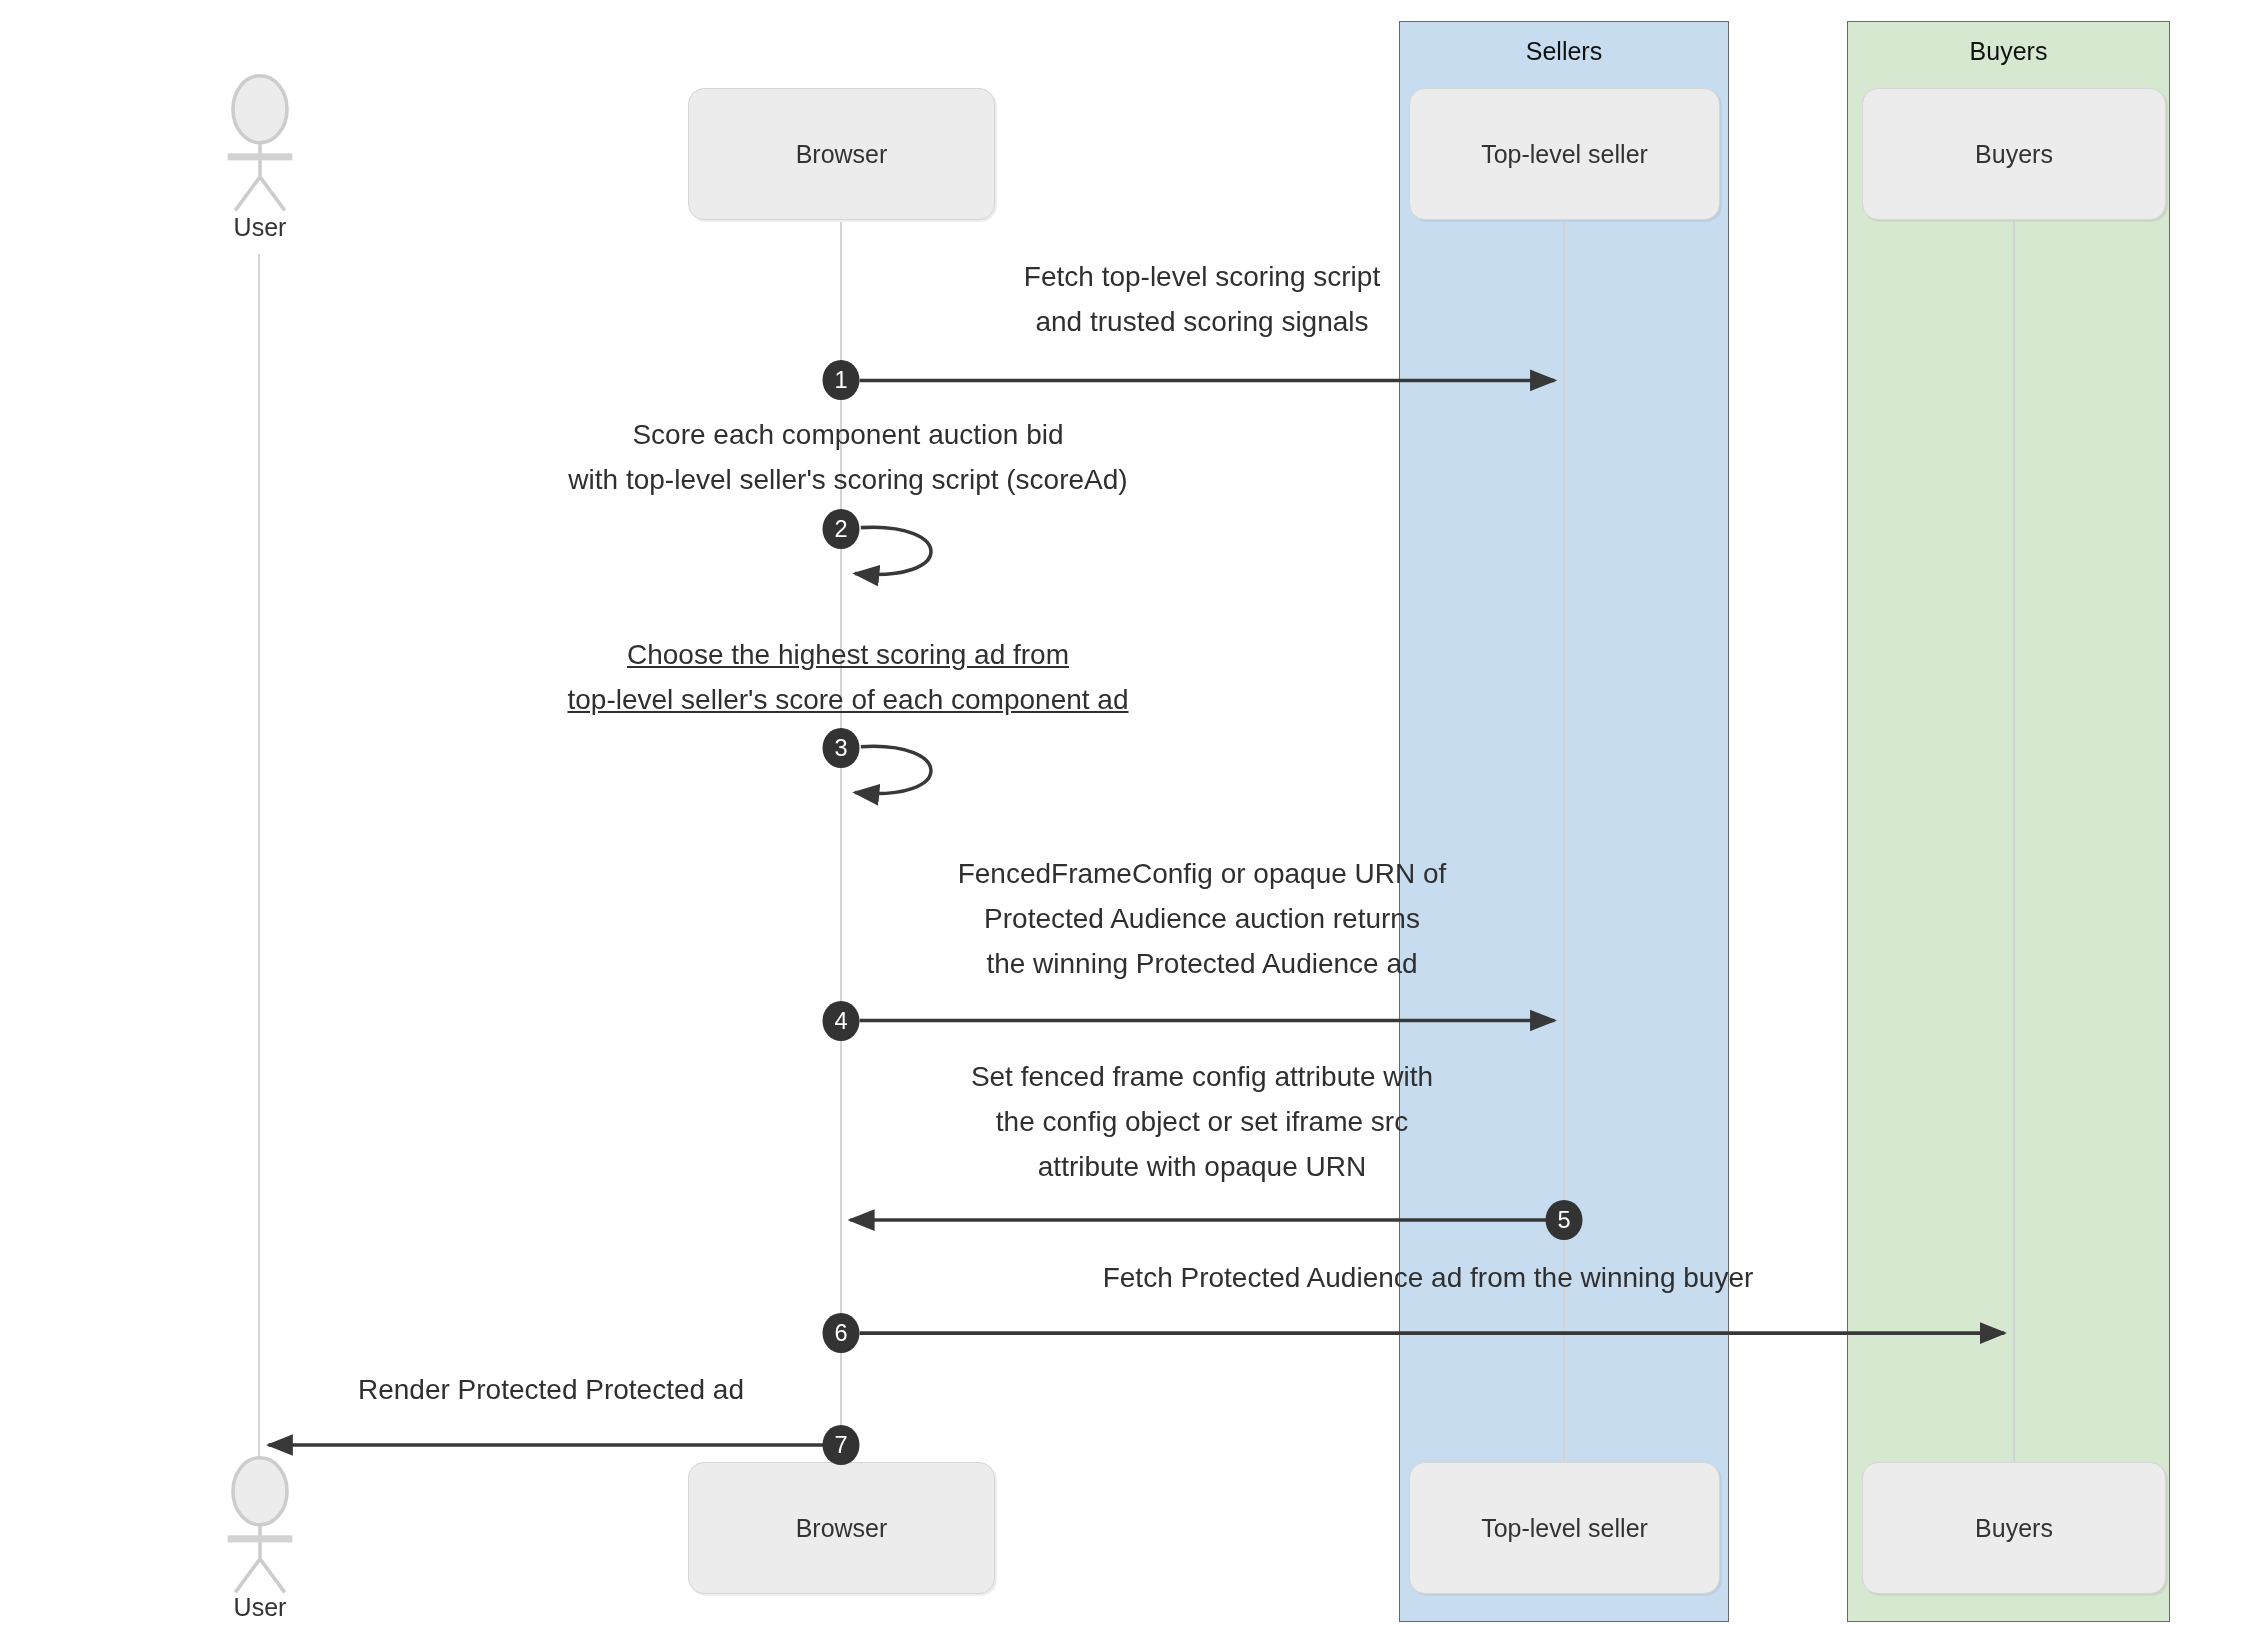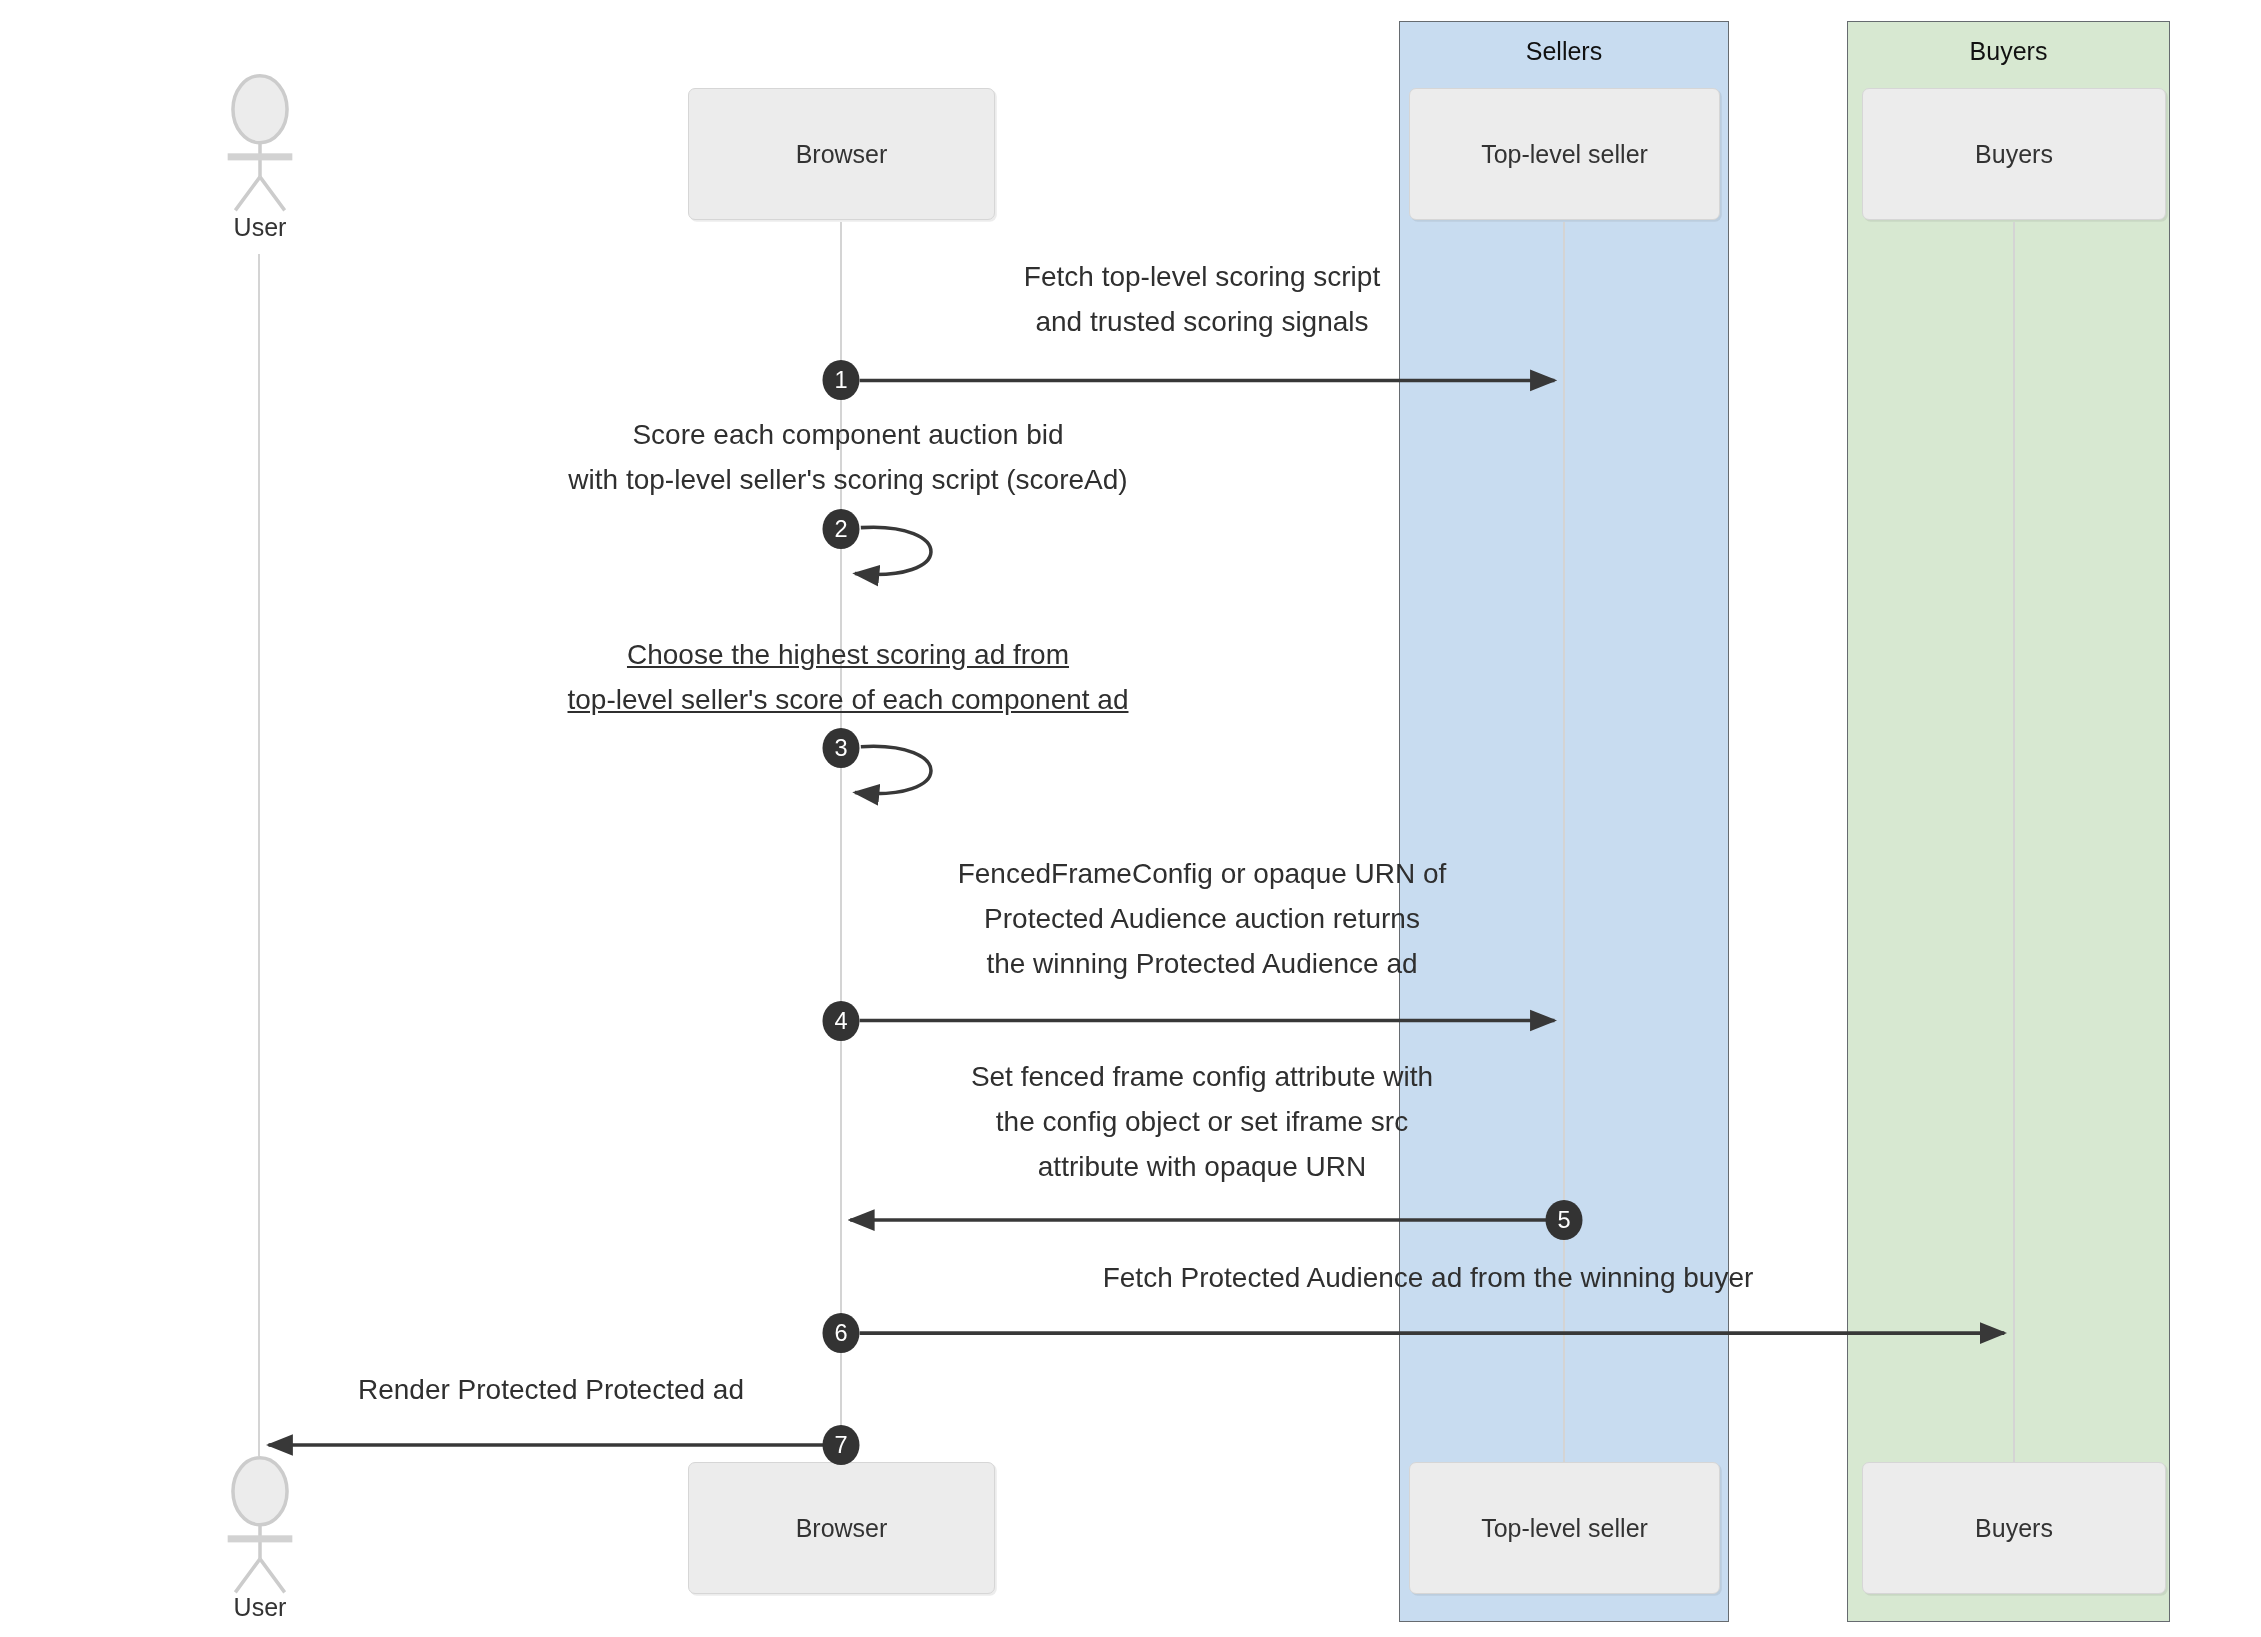--- a/index.html
+++ b/index.html
@@ -13,21 +13,21 @@
 
   
   .band { position: absolute; top: 20.6px; height: 1601px; box-sizing: border-box; border: 1.8px solid #666b70; }
   .band-sellers { left: 1399px; width: 330px; background: #c8dcf0; }
   .band-buyers  { left: 1847px; width: 323px; background: #d7e8d1; }
   .band-title { margin-top: 15.3px; text-align: center; font-size: 25px; color: #111111; }
 
   
   .pbox {
     position: absolute; height: 132px; box-sizing: border-box;
-    background: #ececec; border: 1.2px solid #d6d6d6; border-radius: 7px;
+    background: #ececec; border: 1.2px solid #d6d6d6; border-radius: 16px;
     display: flex; align-items: center; justify-content: center;
     font-size: 25px; color: #333333;
     box-shadow: 1.8px 1.8px 0 rgba(100,100,100,0.12);
   }
   .row-top    { top: 88px; }
   .row-bottom { top: 1462px; }
   .pbox-browser { left: 688px; width: 307px; }
   .pbox-seller  { left: 1409px; width: 311px; }
   .pbox-buyers  { left: 1862px; width: 304px; }
 

